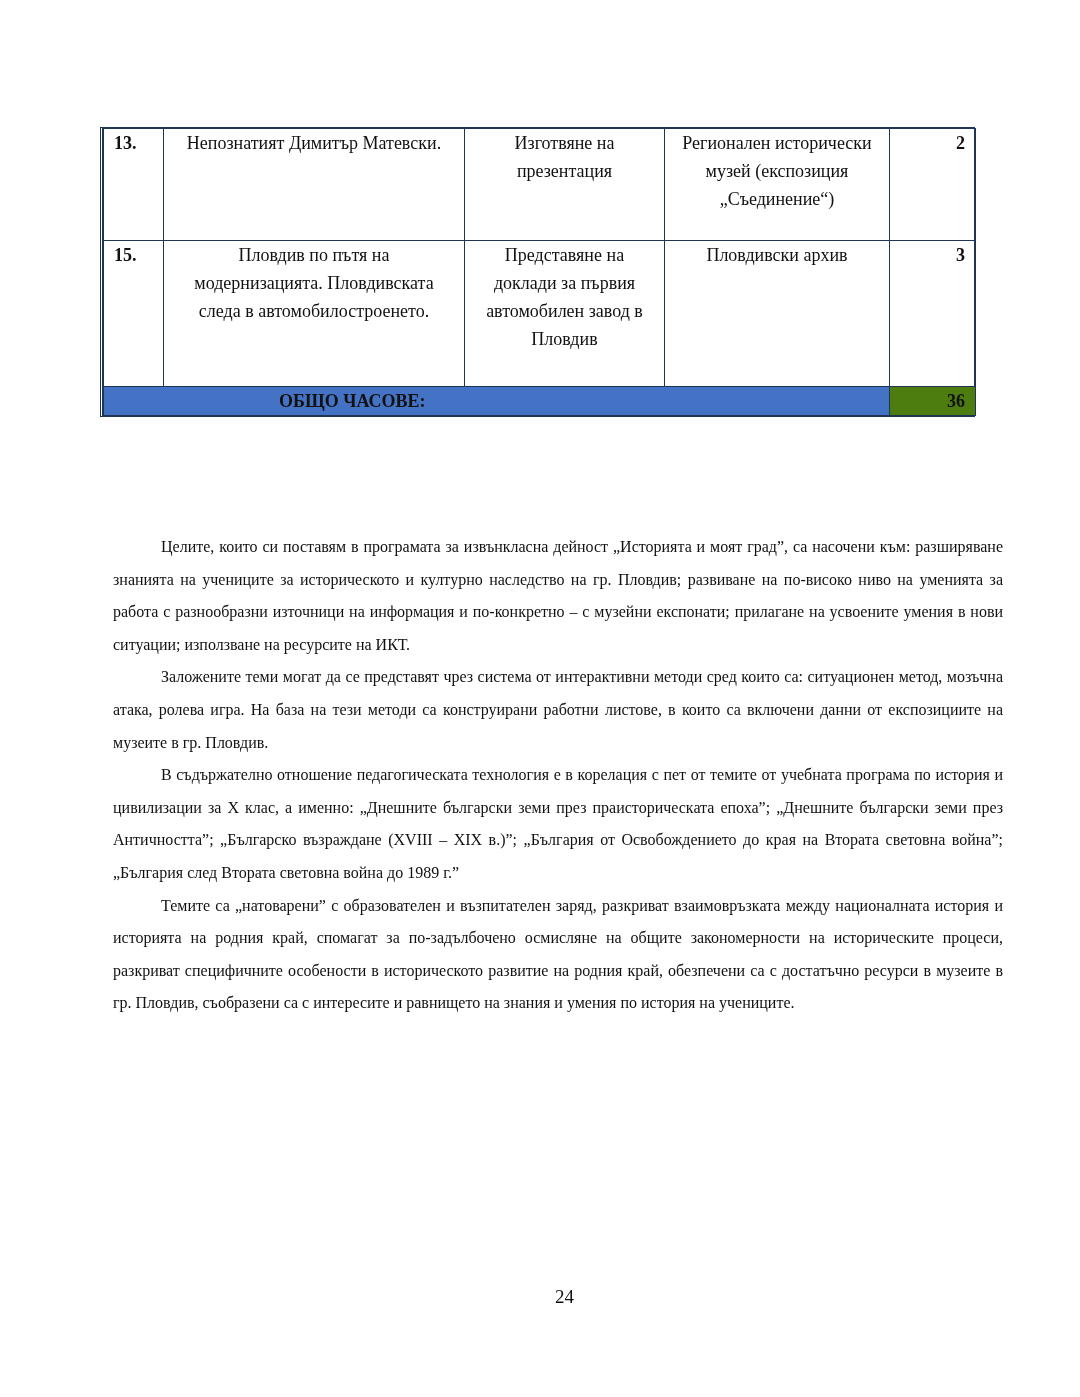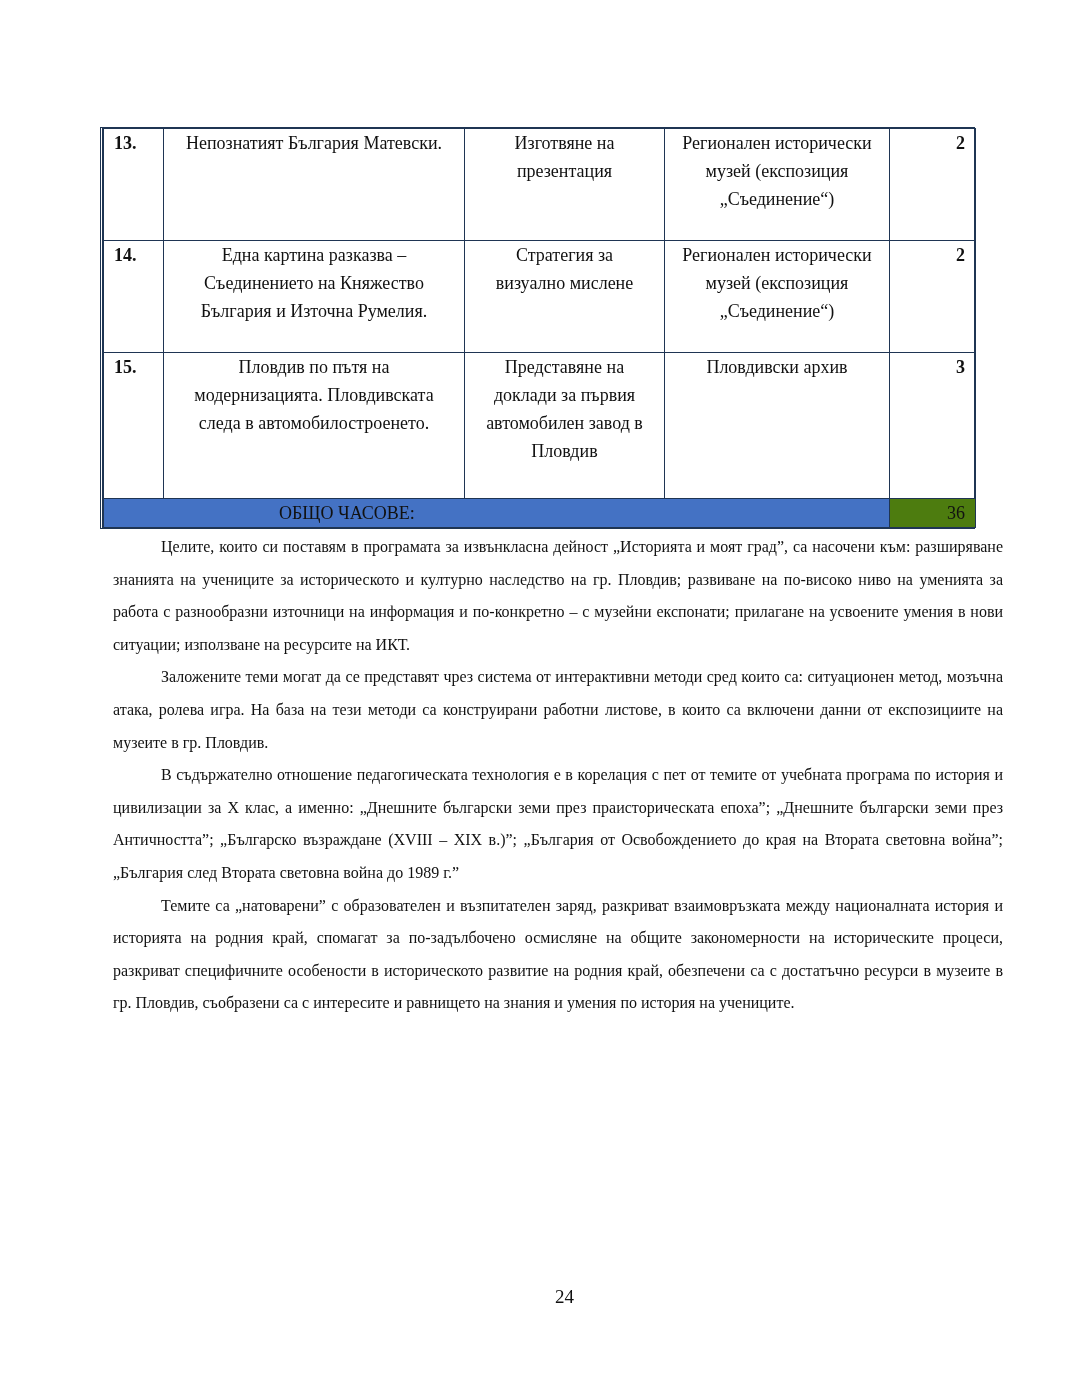--- a/index.html
+++ b/index.html
@@ -11,21 +11,21 @@
     position: absolute; left: 100px; top: 127px; width: 875px;
     border: 1px solid #1f3553; border-left: 3px double #1f3553; box-sizing: border-box;
   }
   table { border-collapse: collapse; width: 100%; table-layout: fixed; font-size: 18px; line-height: 28px; }
   td { border: 1px solid #1f3553; vertical-align: top; padding: 0 17px; }
   col.c1 { width: 60px; } col.c2 { width: 301px; } col.c3 { width: 200px; }
   col.c4 { width: 225px; } col.c5 { width: 86px; }
   td.num { font-weight: bold; text-align: left; padding-left: 10px; }
   td.center { text-align: center; }
   td.hours { font-weight: bold; text-align: right; padding-right: 10px; }
-  tr.total td { background: #4472c4; font-weight: normal; height: 28px; }
+  tr.total td { background: #4472c4; font-weight: bold; height: 28px; }
   tr.total td.total-label { text-align: left; padding-left: 175px; }
   .content {
     position: absolute; left: 113px; top: 531px; width: 890px;
     font-size: 16px; line-height: 32.6px; text-align: justify;
   }
   .content p { margin: 0; text-indent: 48px; }
   .page-number {
     position: absolute; left: 0; width: 1065px; top: 1286px; text-align: center; font-size: 19px; padding-left: 32px;
   }
 </style>
@@ -37,29 +37,22 @@
     <colgroup>
         <col class="c1">
         <col class="c2">
         <col class="c3">
         <col class="c4">
         <col class="c5">
       </colgroup>
     <tbody>
       <tr style="height:112px">
         <td class="num">13.</td>
-        <td class="center">Непознатият България Матевски.</td>
+        <td class="center">Непознатият Димитър Матевски.</td>
         <td class="center">Изготвяне на презентация</td>
-        <td class="center">Регионален исторически музей (експозиция „Съединение“)</td>
-        <td class="hours">2</td>
-      </tr>
-      <tr style="height:112px">
-        <td class="num">14.</td>
-        <td class="center">Една картина разказва – Съединението на Княжество България и Източна Румелия.</td>
-        <td class="center">Стратегия за визуално мислене</td>
         <td class="center">Регионален исторически музей (експозиция „Съединение“)</td>
         <td class="hours">2</td>
       </tr>
       <tr style="height:146px">
         <td class="num">15.</td>
         <td class="center">Пловдив по пътя на модернизацията. Пловдивската следа в автомобилостроенето.</td>
         <td class="center">Представяне на доклади за първия автомобилен завод в Пловдив</td>
         <td class="center">Пловдивски архив</td>
         <td class="hours">3</td>
       </tr>

